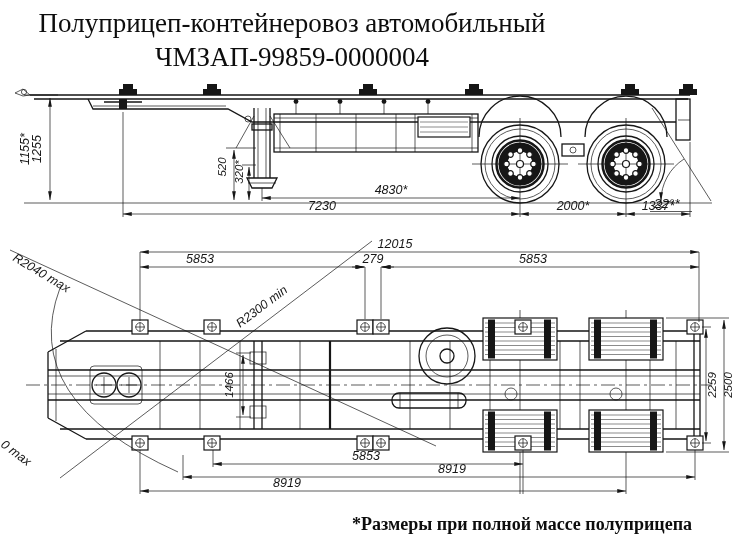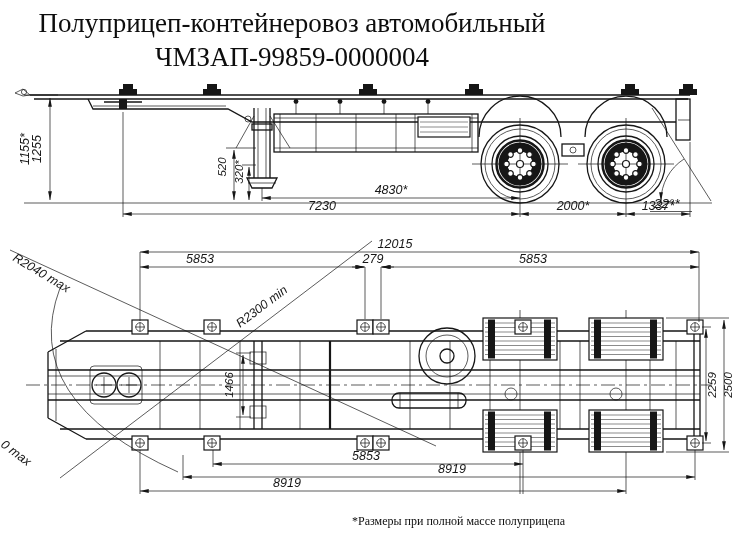--- a/index.html
+++ b/index.html
@@ -1,20 +1,20 @@
 <!DOCTYPE html>
 <html><head>
 <meta charset="utf-8">
 <style>
   html,body{margin:0;padding:0;background:#fff;}
   body{width:736px;height:552px;position:relative;overflow:hidden;
        font-family:"Liberation Serif",serif;color:#161616;}
   .title{position:absolute;top:6px;left:0;width:584px;text-align:center;
          font-size:27px;line-height:34px;color:#0d0d0d;}
-  .footnote{position:absolute;left:352px;top:514px;font-size:12px;color:#0d0d0d;}
+  .footnote{position:absolute;left:352px;top:514px;font-size:18px;color:#0d0d0d;font-weight:bold;}
   svg{position:absolute;left:0;top:0;}
   .s{stroke:#161616;stroke-width:1.3;fill:none;}
   .b{stroke:#161616;stroke-width:2.2;fill:none;}
   .t{stroke:#161616;stroke-width:.7;fill:none;}
   .h{stroke:#161616;stroke-width:.5;fill:none;}
   .f{fill:#161616;stroke:none;}
   .w{fill:#fff;stroke:#161616;stroke-width:1.2;}
   .d{font:italic 12.5px "Liberation Sans",sans-serif;fill:#161616;}
   .ds{font:italic 11.5px "Liberation Sans",sans-serif;fill:#161616;}
 </style>

